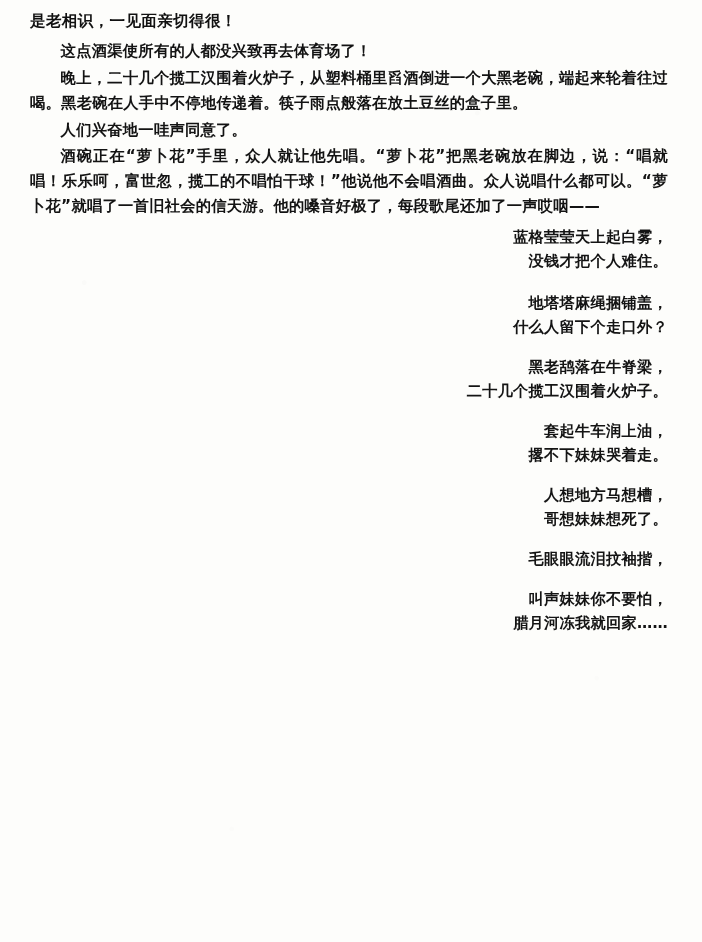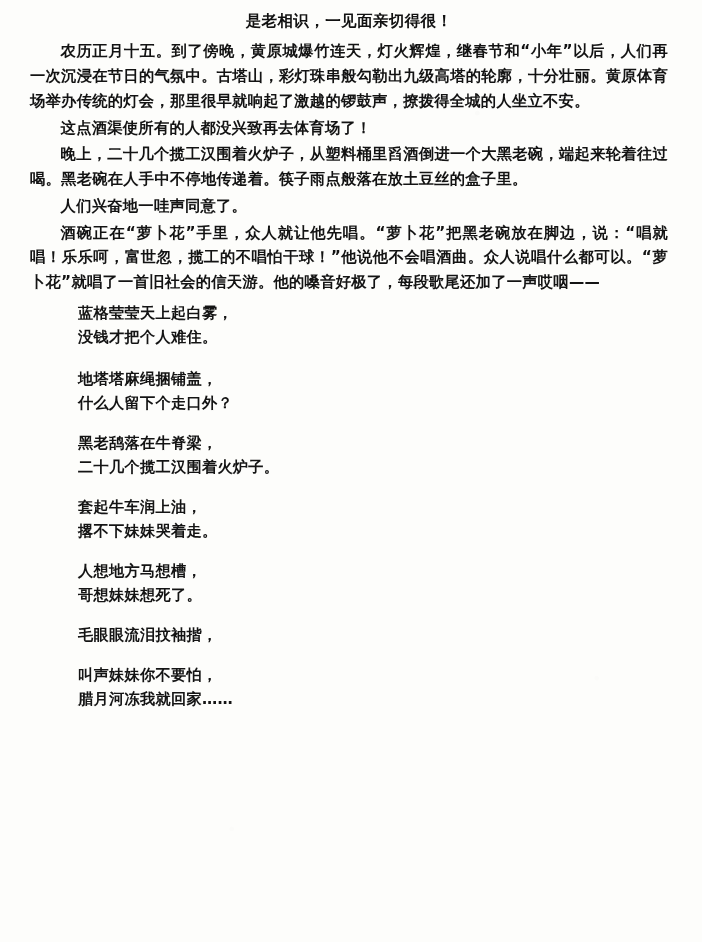--- a/index.html
+++ b/index.html
@@ -37,21 +37,20 @@
     padding: 10px 34px 0 30px;
   }
   .line-top {
     font-size: 15.5px;
     line-height: 1.5;
     color: #111;
     letter-spacing: 0.4px;
     font-weight: 600;
     margin: 0 0 6px 0;
     white-space: nowrap;
-    text-align: center;
   }
   p.para {
     font-size: 15.3px;
     line-height: 1.62;
     color: #131313;
     margin: 0 0 2px 0;
     text-indent: 2em;
     letter-spacing: 0.25px;
     text-align: justify;
     font-weight: 600;
@@ -63,35 +62,35 @@
     margin: 0 0 16px 0;
     padding-left: 48px;
   }
   .stanza .sline {
     font-size: 15.2px;
     line-height: 1.58;
     color: #141414;
     letter-spacing: 0.3px;
     font-weight: 600;
     white-space: nowrap;
+    text-align: right;
   }
   .stanza.first {
     margin-bottom: 18px;
   }
 </style>
 </head>
 <body>
 
 <div class="page">
   <div class="scan-noise"></div>
   <div class="content">
 
     <div class="line-top">是老相识，一见面亲切得很！</div>
 
-    <p class="para">农历正月十五。到了傍晚，黄原城爆竹连天，灯火辉煌，继春节和“小年”以后，人们再一次沉浸在节日的气氛中。古塔山，彩灯珠串般勾勒出九级高塔的轮廓，十分壮丽。黄原体育场举办传统的灯会，那里很早就响起了激越的锣鼓声，撩拨得全城的人坐立不安。</p>
     <p class="para">这点酒渠使所有的人都没兴致再去体育场了！</p>
     <p class="para">晚上，二十几个揽工汉围着火炉子，从塑料桶里舀酒倒进一个大黑老碗，端起来轮着往过喝。黑老碗在人手中不停地传递着。筷子雨点般落在放土豆丝的盒子里。</p>
     <p class="para">人们兴奋地一哇声同意了。</p>
     <p class="para">酒碗正在“萝卜花”手里，众人就让他先唱。“萝卜花”把黑老碗放在脚边，说：“唱就唱！乐乐呵，富世忽，揽工的不唱怕干球！”他说他不会唱酒曲。众人说唱什么都可以。“萝卜花”就唱了一首旧社会的信天游。他的嗓音好极了，每段歌尾还加了一声哎咽——</p>
 
     <div class="song">
       <div class="stanza first">
         <div class="sline">蓝格莹莹天上起白雾，</div>
         <div class="sline">没钱才把个人难住。</div>
       </div>

